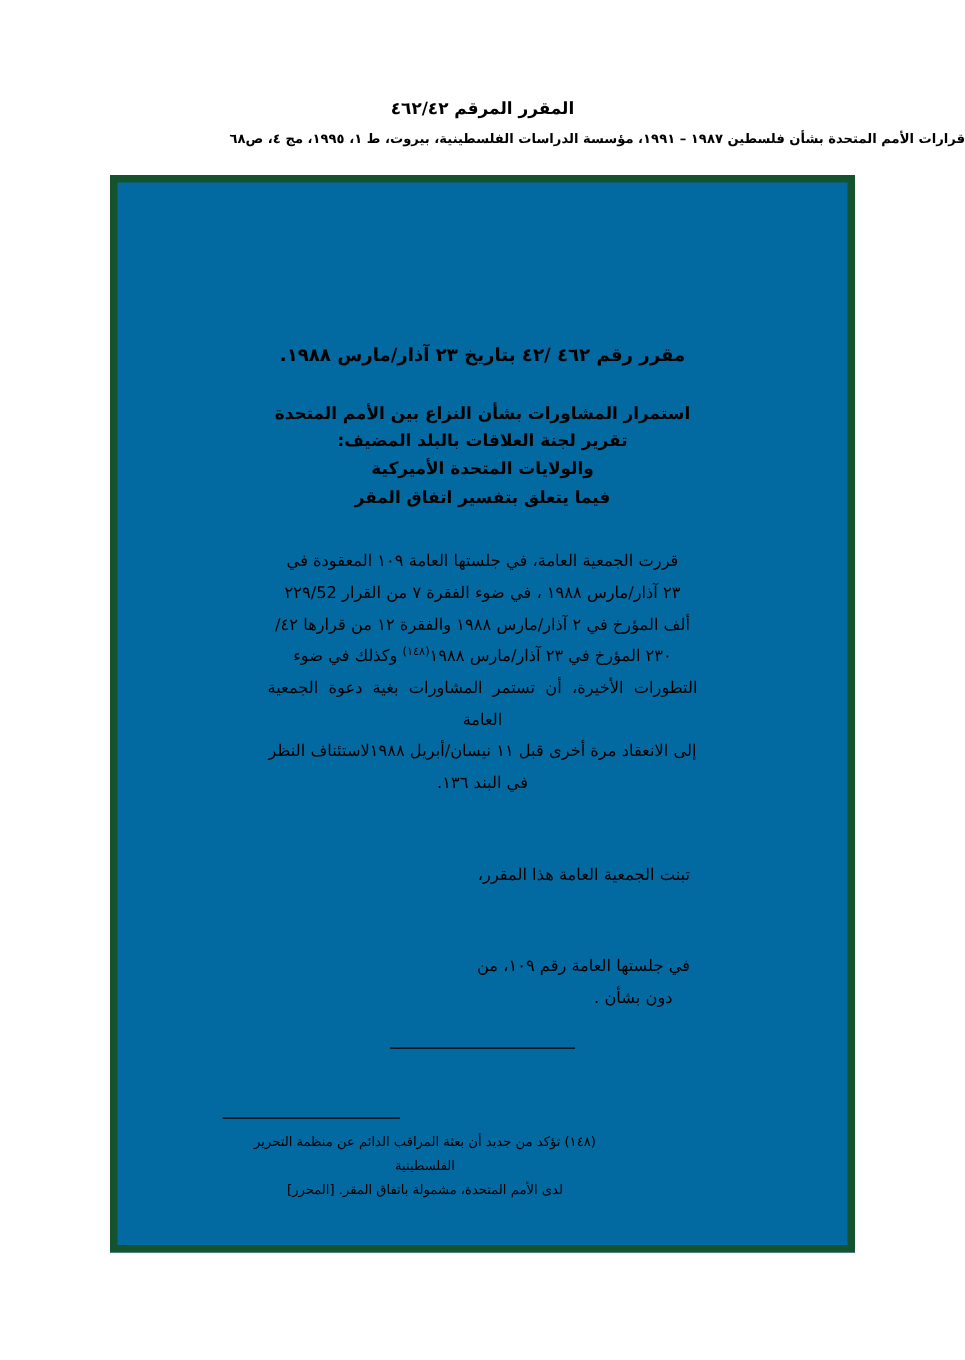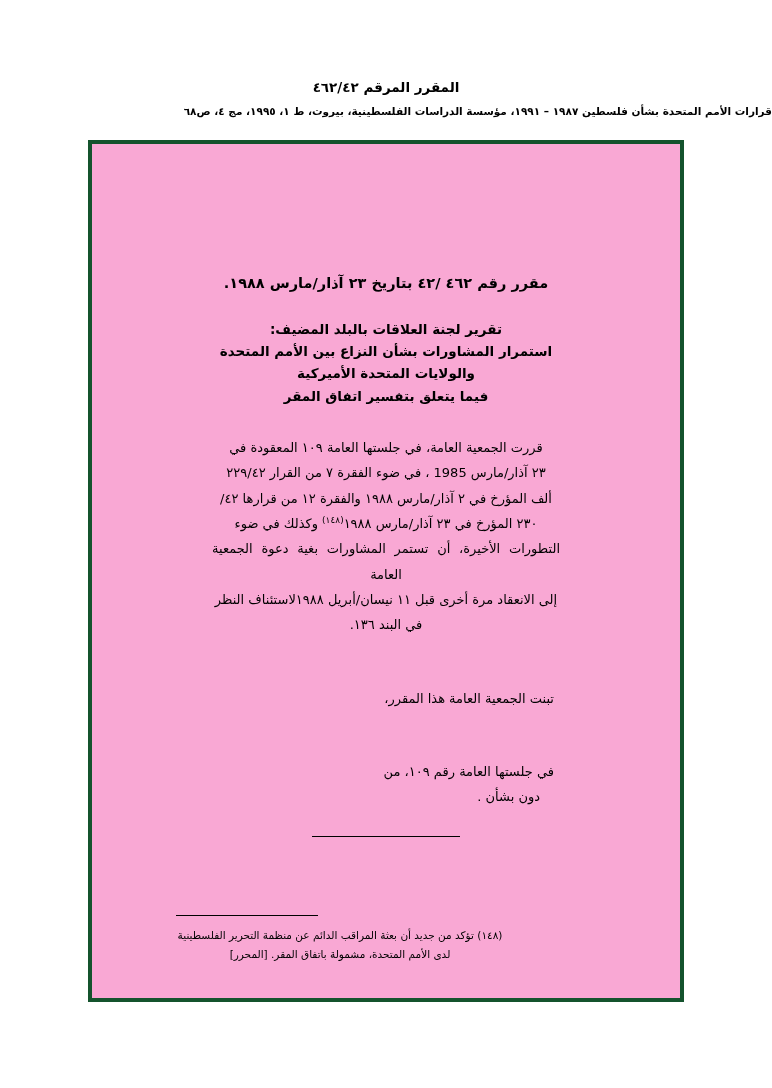--- a/index.html
+++ b/index.html
@@ -37,23 +37,23 @@
     margin-top: 7px;
     line-height: 1.5;
     text-align: right;
   }
   .green-frame {
     position: absolute;
     top: 140px;
     right: 88px;
     left: 88px;
     height: 862px;
-    border: 4px solid #14532d;
+    border: 6px solid #14532d;
     box-sizing: border-box;
-    background: #f9a8d4;
+    background: #0369a1;
   }
   .inner {
     position: absolute;
     top: 0;
     right: 0;
     left: 0;
     bottom: 0;
     padding: 0 56px;
     box-sizing: border-box;
   }
@@ -140,29 +140,29 @@
   </div>
 
   <div class="green-frame">
     <div class="inner">
 
       <div class="resolution-head">
         <div class="title-line">مقرر رقم ٤٦٢ /٤٢ بتاريخ ٢٣ آذار/مارس ١٩٨٨.</div>
       </div>
 
       <div class="subtitle-group">
+        <div class="title-line">استمرار المشاورات بشأن النزاع بين الأمم المتحدة</div>
         <div class="title-line">تقرير لجنة العلاقات بالبلد المضيف:</div>
-        <div class="title-line">استمرار المشاورات بشأن النزاع بين الأمم المتحدة</div>
         <div class="title-line">والولايات المتحدة الأميركية</div>
         <div class="title-line">فيما يتعلق بتفسير اتفاق المقر</div>
       </div>
 
       <div class="body-text">
         <p>قررت الجمعية العامة، في جلستها العامة ١٠٩ المعقودة في</p>
-        <p>٢٣ آذار/مارس 1985 ، في ضوء الفقرة ٧ من القرار ٢٢٩/٤٢</p>
+        <p>٢٣ آذار/مارس ١٩٨٨ ، في ضوء الفقرة ٧ من القرار ٢٢٩/52</p>
         <p>ألف المؤرخ في ٢ آذار/مارس ١٩٨٨ والفقرة ١٢ من قرارها ٤٢/</p>
         <p>
           <span>٢٣٠ المؤرخ في ٢٣ آذار/مارس ١٩٨٨</span><span class="sup">(١٤٨)</span>
           <span>وكذلك في ضوء</span>
         </p>
         <p>التطورات الأخيرة، أن تستمر المشاورات بغية دعوة الجمعية العامة</p>
         <p>إلى الانعقاد مرة أخرى قبل ١١ نيسان/أبريل ١٩٨٨لاستئناف النظر</p>
         <p>في البند ١٣٦.</p>
       </div>
 

